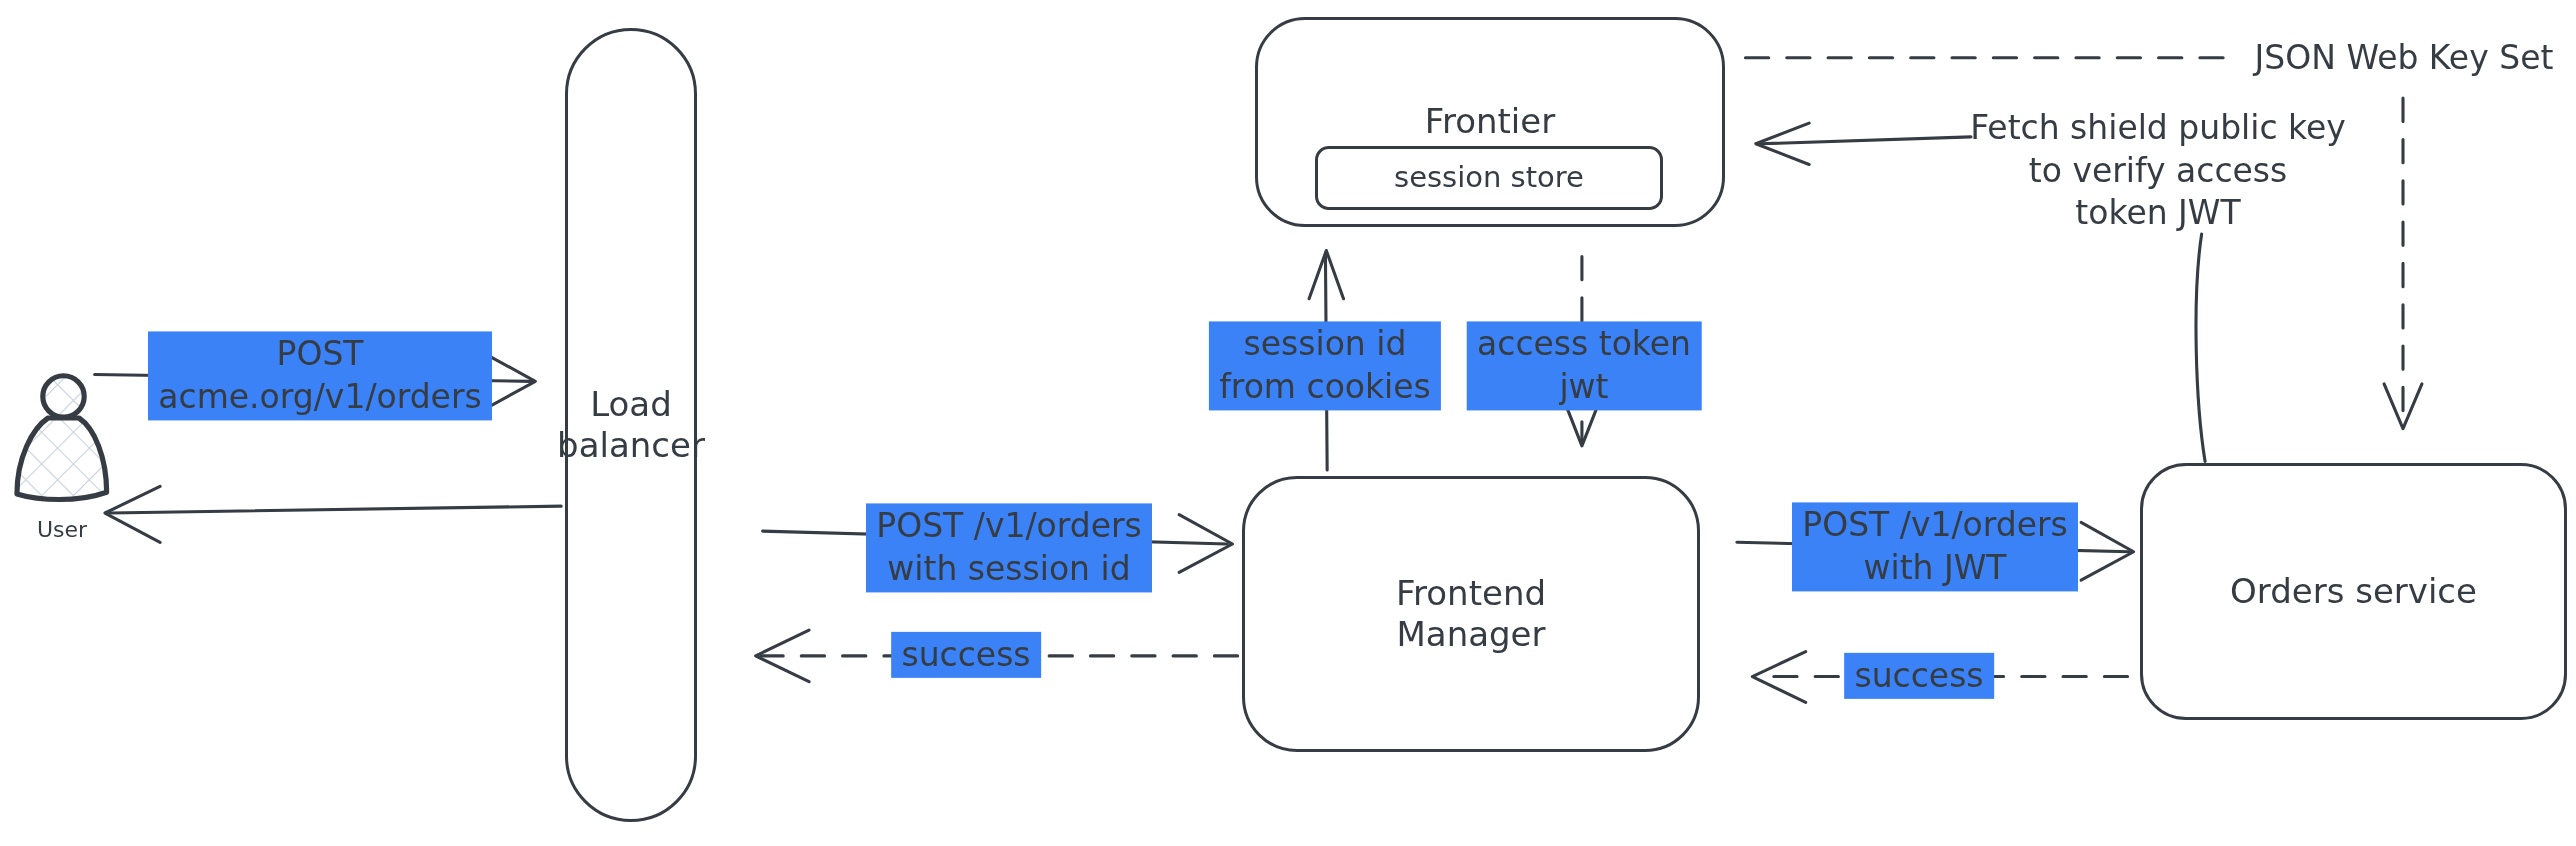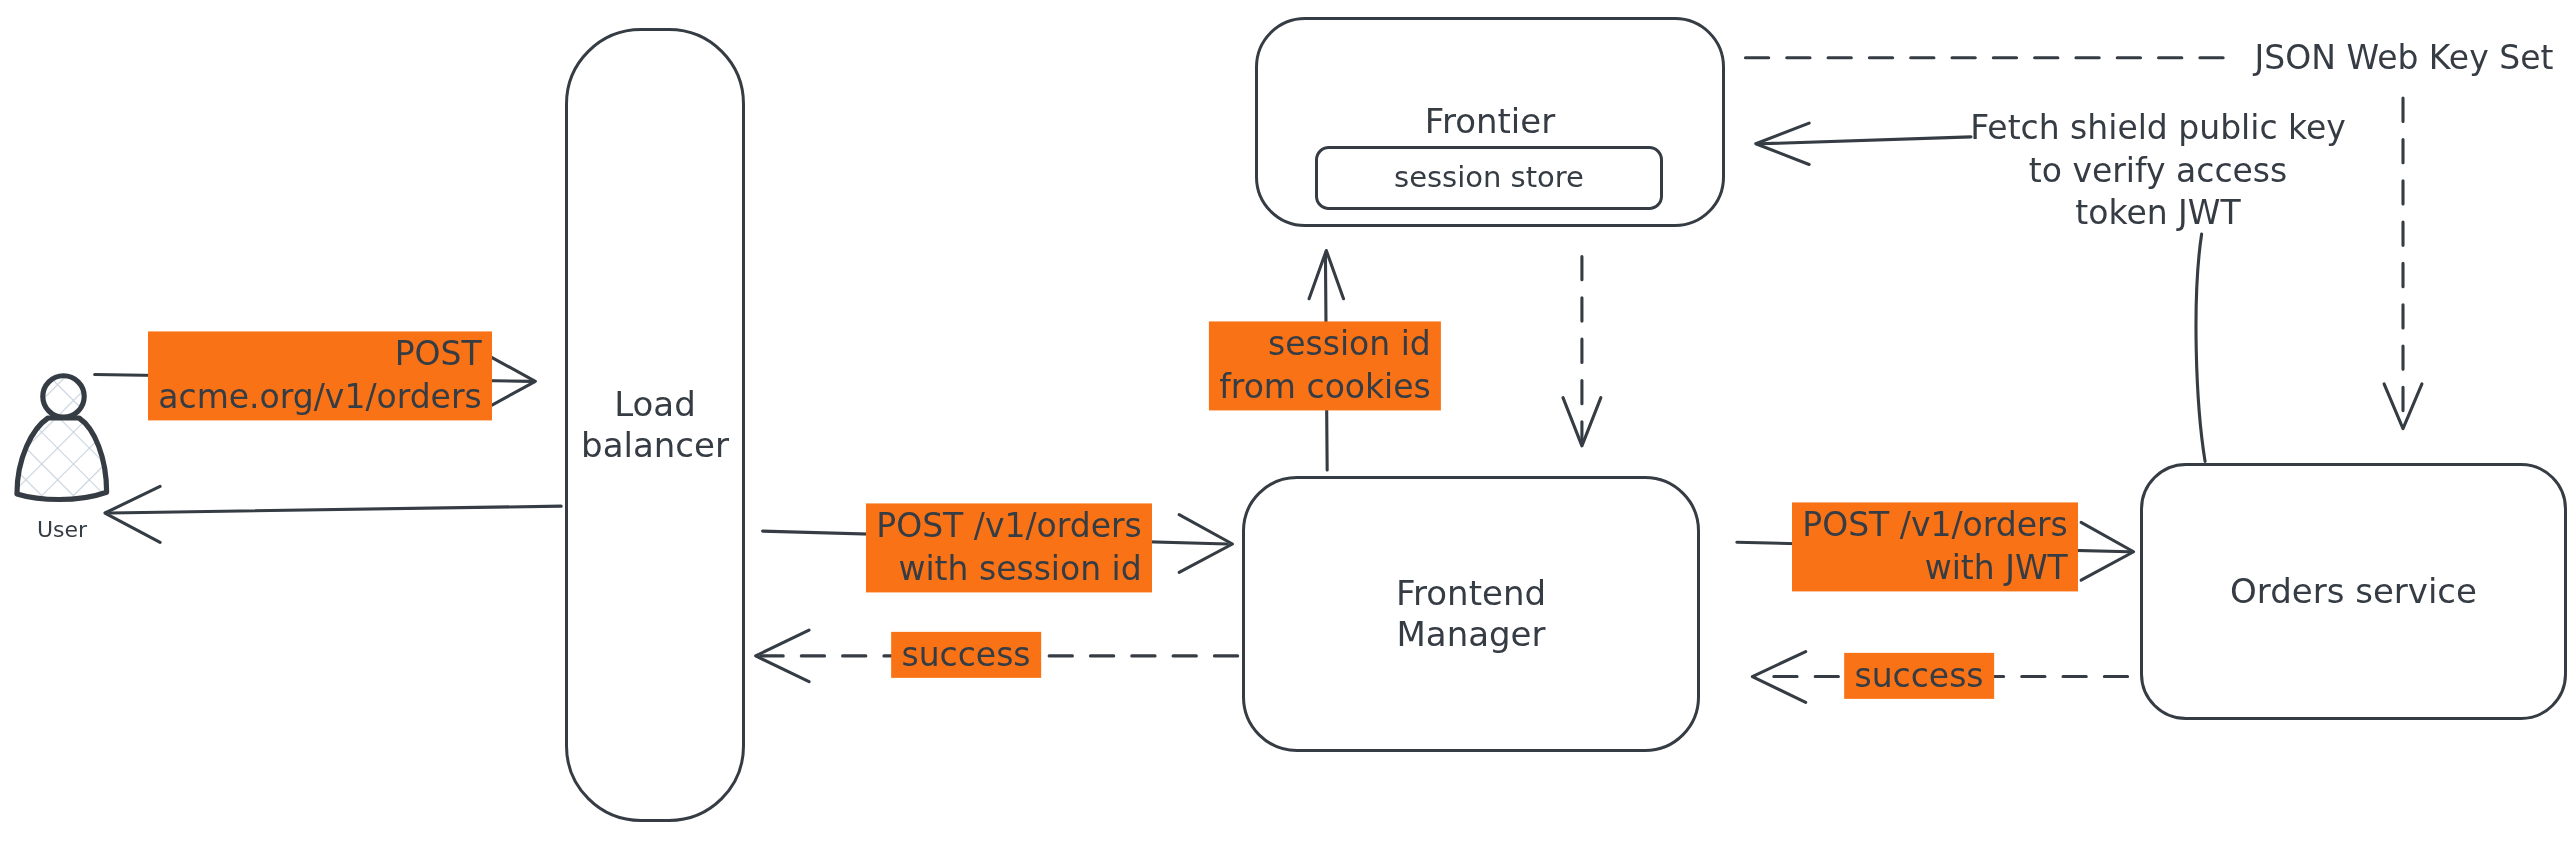--- a/index.html
+++ b/index.html
@@ -32,35 +32,35 @@
     background: #ffffff;
     display: flex;
     align-items: center;
     justify-content: center;
     text-align: center;
     white-space: pre-line;
     line-height: 1.22;
     font-size: 34px;
     box-sizing: border-box;
   }
-  .node-load-balancer  { left: 565px; top: 28px;  width: 180px; height: 794px; border-radius: 76px; }
+  .node-load-balancer  { left: 565px; top: 28px;  width: 132px; height: 794px; border-radius: 76px; }
   .node-frontier       { left: 1255px; top: 17px; width: 470px; height: 210px; border-radius: 50px; align-items: flex-start; padding-top: 81px; }
   .node-session-store  { left: 1315px; top: 146px; width: 348px; height: 64px; border-radius: 13.8px; border-width: 3px; font-size: 29px; }
   .node-frontend-manager { left: 1242px; top: 476px; width: 458px; height: 276px; border-radius: 55px; }
   .node-orders-service { left: 2140px; top: 463px; width: 427px; height: 257px; border-radius: 46px; }
   .elabel {
     position: absolute;
     transform: translate(-50%, -50%);
     text-align: center;
     white-space: pre-line;
     line-height: 1.3;
     font-size: 33px;
     padding: 1.7px 10.3px;
   }
-  .elabel.mask { background: #f97316; text-align: right; }
+  .elabel.mask { background: #3b82f6; }
   .elabel.nowrap { white-space: pre; }
   .user-icon-svg { position: absolute; left: 10.3px; top: 368px; }
   .user-label {
     position: absolute;
     left: 62px; top: 529px;
     transform: translate(-50%, -50%);
     font-size: 22px;
   }
 </style>
 </head>
@@ -164,20 +164,22 @@
 acme.org/v1/orders</div>
 
   <div class="elabel mask" style="left:1009px; top:548px;">POST /v1/orders
 with session id</div>
 
   <div class="elabel mask" style="left:966px; top:655px;">success</div>
 
   <div class="elabel mask" style="left:1325px; top:366px;">session id
 from cookies</div>
 
+  <div class="elabel mask" style="left:1584px; top:366px;">access token
+jwt</div>
 
   <div class="elabel mask" style="left:1935px; top:547px;">POST /v1/orders
 with JWT</div>
 
   <div class="elabel mask" style="left:1919px; top:676px;">success</div>
 
   <div class="elabel nowrap" style="left:2404px; top:58px;">JSON Web Key Set</div>
 
   <div class="elabel" style="left:2158px; top:171px;">Fetch shield public key
 to verify access

